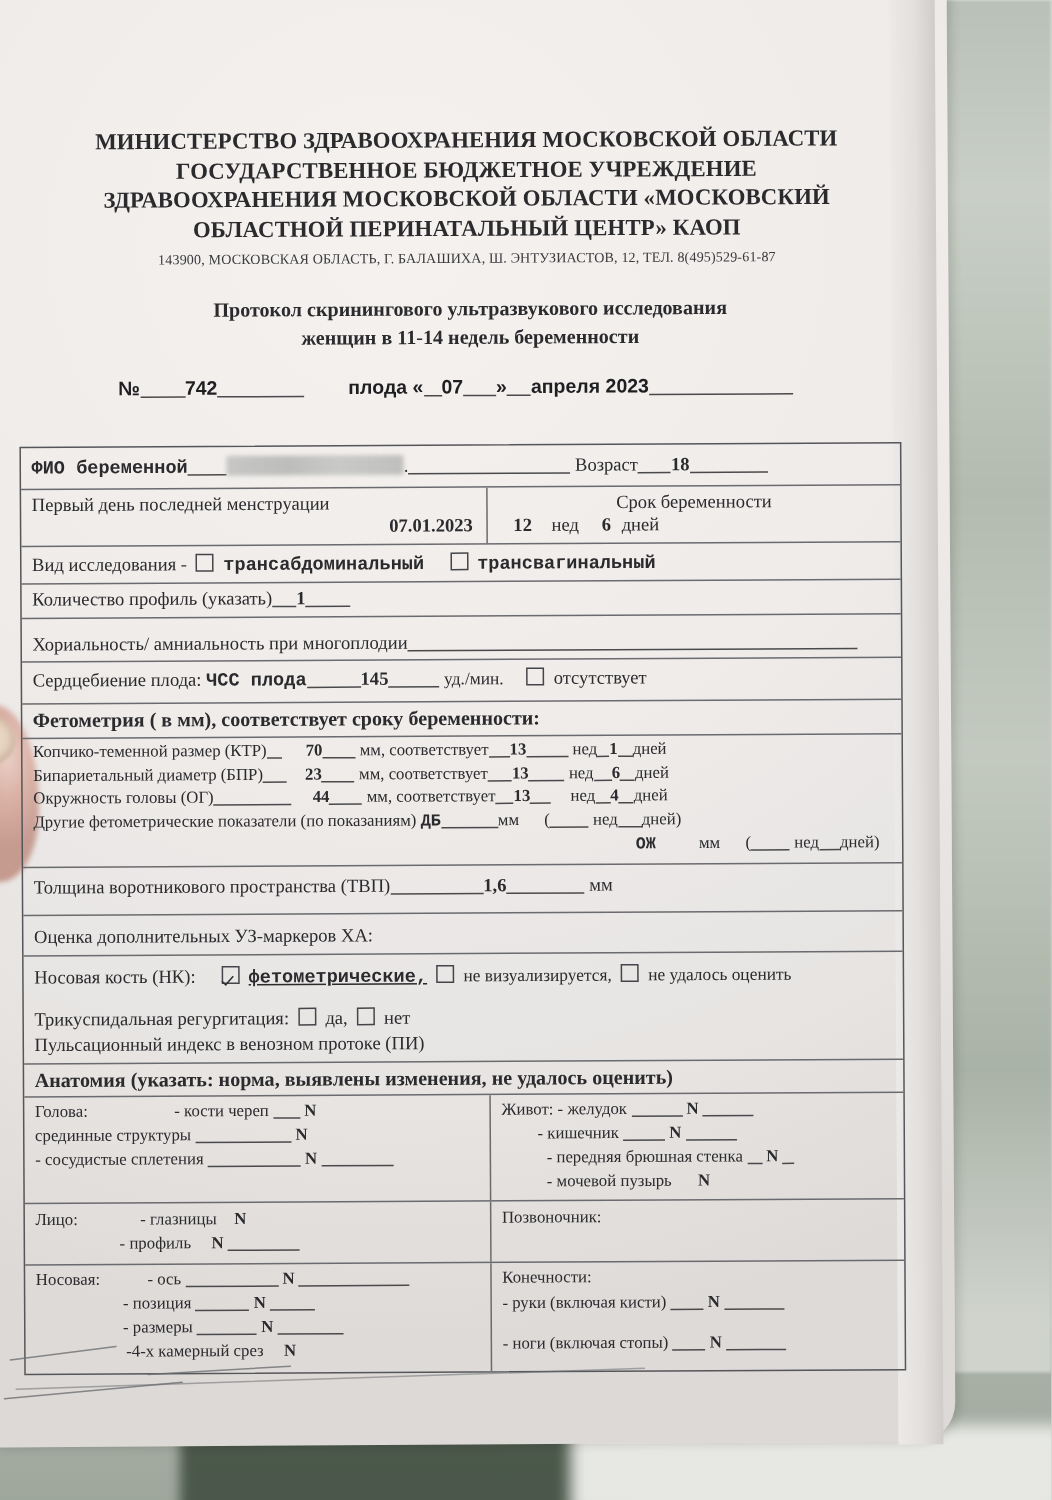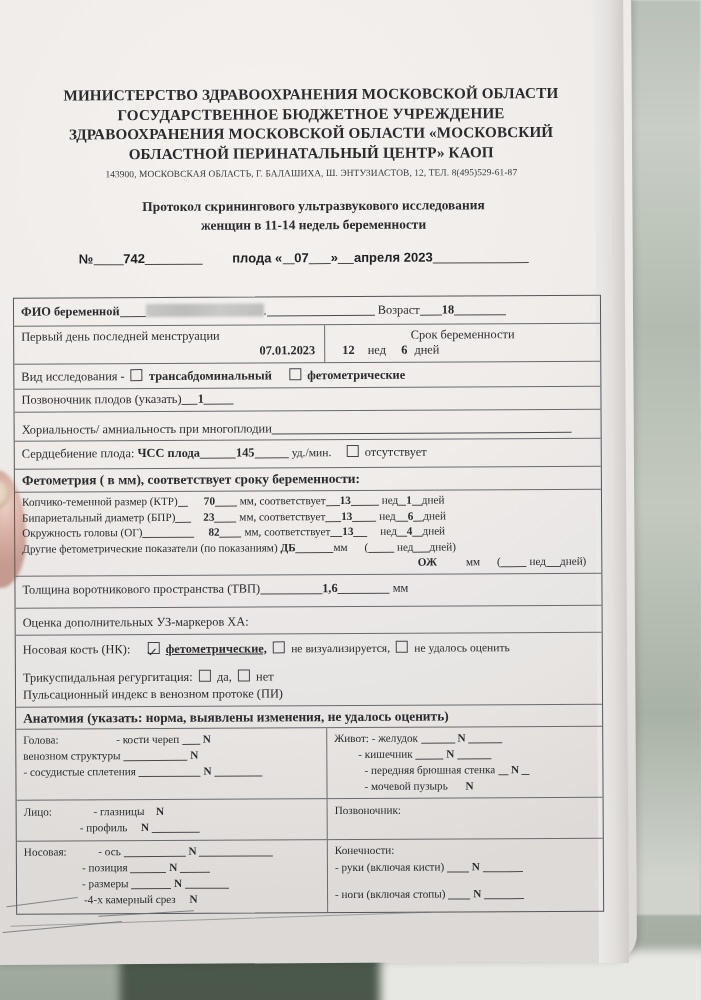--- a/index.html
+++ b/index.html
@@ -84,21 +84,21 @@
   
   #tbl{
     position:absolute;left:14px;top:296px;width:586px;
     border:1.2px solid #55565a;
     background:rgba(255,255,255,.04);
     font-size:12.4px;
   }
   .row{border-bottom:1.1px solid #6a6b6f;padding:2px 7px;position:relative;}
   .row:last-child{border-bottom:none;}
   .noline{border-bottom:none;}
-  b,.b{font-weight:bold;}
+  b,.b{font-weight:bold;font-family:Liberation Mono, monospace;}
   .sm{font-size:11.6px;}
   .xsm{font-size:11.2px;}
   .val{font-weight:bold;}
   .chk{
     display:inline-block;width:10px;height:10px;border:1.2px solid #44454a;
     vertical-align:-1px;margin:0 3px;position:relative;background:transparent;
   }
   .chk.checked::after{
     content:"";position:absolute;left:1.5px;top:4px;width:3.4px;height:6.6px;
     border:solid #2d2e32;border-width:0 1.6px 1.6px 0;transform:rotate(42deg);
@@ -174,25 +174,25 @@
         </div>
       </div>
     </div>
 
     <div class="row" style="padding-top:5px;padding-bottom:4px">
       <span>Вид исследования -</span>
       <span class="chk"></span>
       <span class="b">трансабдоминальный</span>
       <span style="display:inline-block;width:8px"></span>
       <span class="chk"></span>
-      <span class="b">фетометрические</span>
+      <span class="b">трансвагинальный</span>
     </div>
 
     <div class="row" style="padding-top:3px;padding-bottom:4px">
-      <span>Позвоночник плодов (указать)</span><span class="blank" style="width:16px"></span><span class="val">1</span><span class="blank" style="width:30px"></span>
+      <span>Количество профиль (указать)</span><span class="blank" style="width:16px"></span><span class="val">1</span><span class="blank" style="width:30px"></span>
     </div>
 
     <div class="row" style="padding-top:10px;padding-bottom:3px">
       <span>Хориальность/ амниальность при многоплодии</span><span class="blank" style="width:300px"></span>
     </div>
 
     <div class="row" style="padding-top:5px;padding-bottom:7px">
       <span>Сердцебиение  плода:</span>
       <span class="b">ЧСС плода</span><span class="blank" style="width:36px"></span><span class="val">145</span><span class="blank" style="width:34px"></span>
       <span class="sm">уд./мин.</span>
@@ -211,21 +211,21 @@
         <span>нед</span><span class="blank" style="width:8px"></span><span class="val">1</span><span class="blank" style="width:10px"></span><span>дней</span>
       </div>
 
       <div class="xsm" style="line-height:15.5px">
         <span>Бипариетальный диаметр (БПР)</span><span class="blank" style="width:16px"></span><span style="display:inline-block;width:12px"></span><span class="val">23</span><span class="blank" style="width:22px"></span>
         <span>мм, соответствует</span><span class="blank" style="width:16px"></span><span class="val">13</span><span class="blank" style="width:24px"></span>
         <span>нед</span><span class="blank" style="width:12px"></span><span class="val">6</span><span class="blank" style="width:10px"></span><span>дней</span>
       </div>
 
       <div class="xsm" style="line-height:15.5px">
-        <span>Окружность головы (ОГ)</span><span class="blank" style="width:52px"></span><span style="display:inline-block;width:14px"></span><span class="val">82</span><span class="blank" style="width:22px"></span>
+        <span>Окружность головы (ОГ)</span><span class="blank" style="width:52px"></span><span style="display:inline-block;width:14px"></span><span class="val">44</span><span class="blank" style="width:22px"></span>
         <span>мм, соответствует</span><span class="blank" style="width:12px"></span><span class="val">13</span><span class="blank" style="width:14px"></span>
         <span style="display:inline-block;width:10px"></span><span>нед</span><span class="blank" style="width:10px"></span><span class="val">4</span><span class="blank" style="width:10px"></span><span>дней</span>
       </div>
 
       <div class="xsm" style="line-height:15.5px">
         <span>Другие фетометрические показатели (по показаниям)</span>
         <span class="b">ДБ</span><span class="blank" style="width:38px"></span><span>мм</span>
         <span style="display:inline-block;width:14px"></span>(<span class="blank" style="width:26px"></span>
         <span>нед</span><span class="blank" style="width:16px"></span><span>дней)</span>
       </div>
@@ -275,21 +275,21 @@
     <div class="row two" style="padding:0">
       <div class="left" style="padding:2px 7px 4px">
         <div class="xsm" style="line-height:16px">
           <span>Голова:</span>
           <span style="display:inline-block;width:52px"></span>
           <span>- кости череп</span>
           <span class="blank" style="width:18px"></span>
           <span class="val">N</span>
         </div>
         <div class="xsm" style="line-height:16px">
-          <span>венозном структуры</span>
+          <span>срединные структуры</span>
           <span class="blank" style="width:64px"></span>
           <span class="val">N</span>
         </div>
         <div class="xsm" style="line-height:16px">
           <span>- сосудистые сплетения</span>
           <span class="blank" style="width:62px"></span>
           <span class="val">N</span>
           <span class="blank" style="width:48px"></span>
         </div>
       </div>

